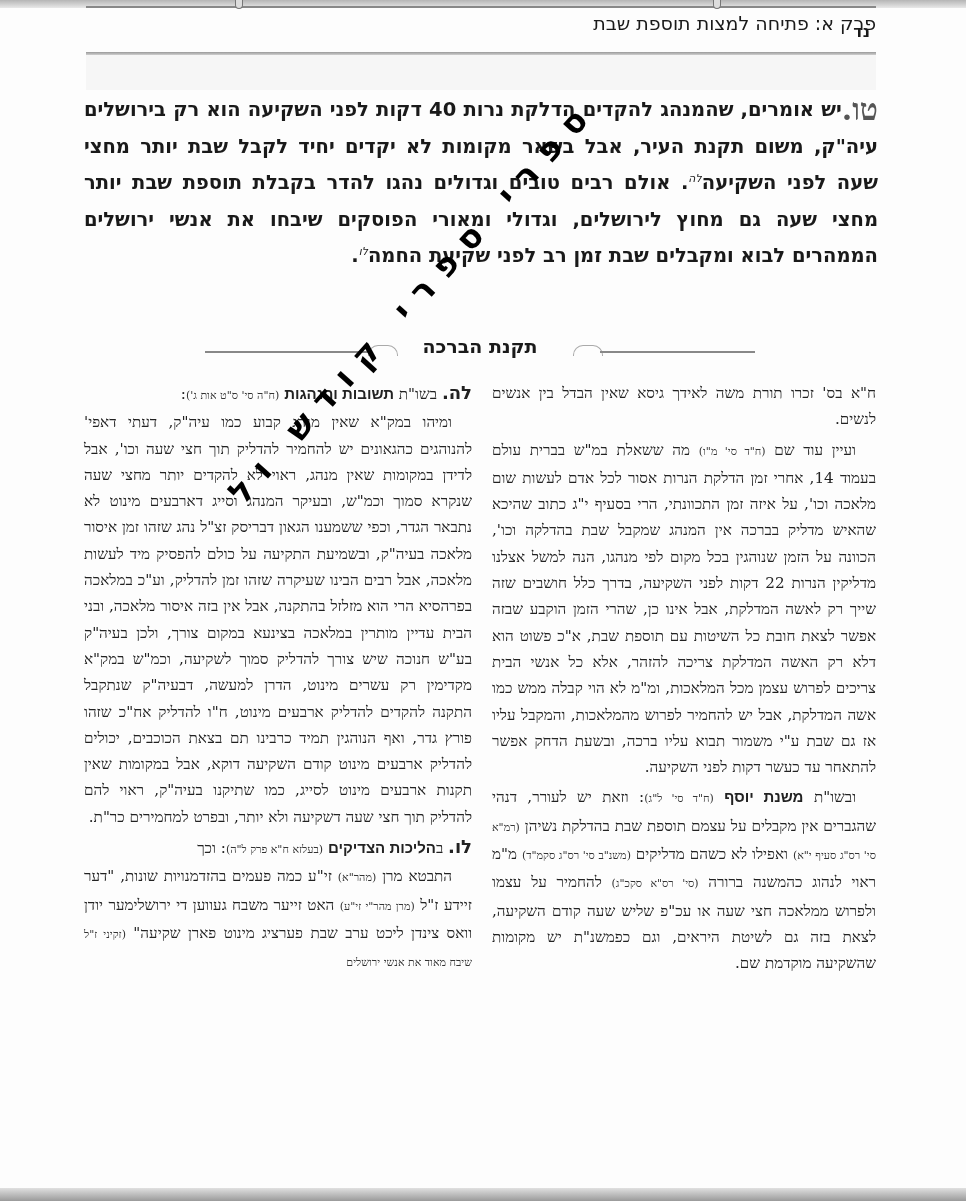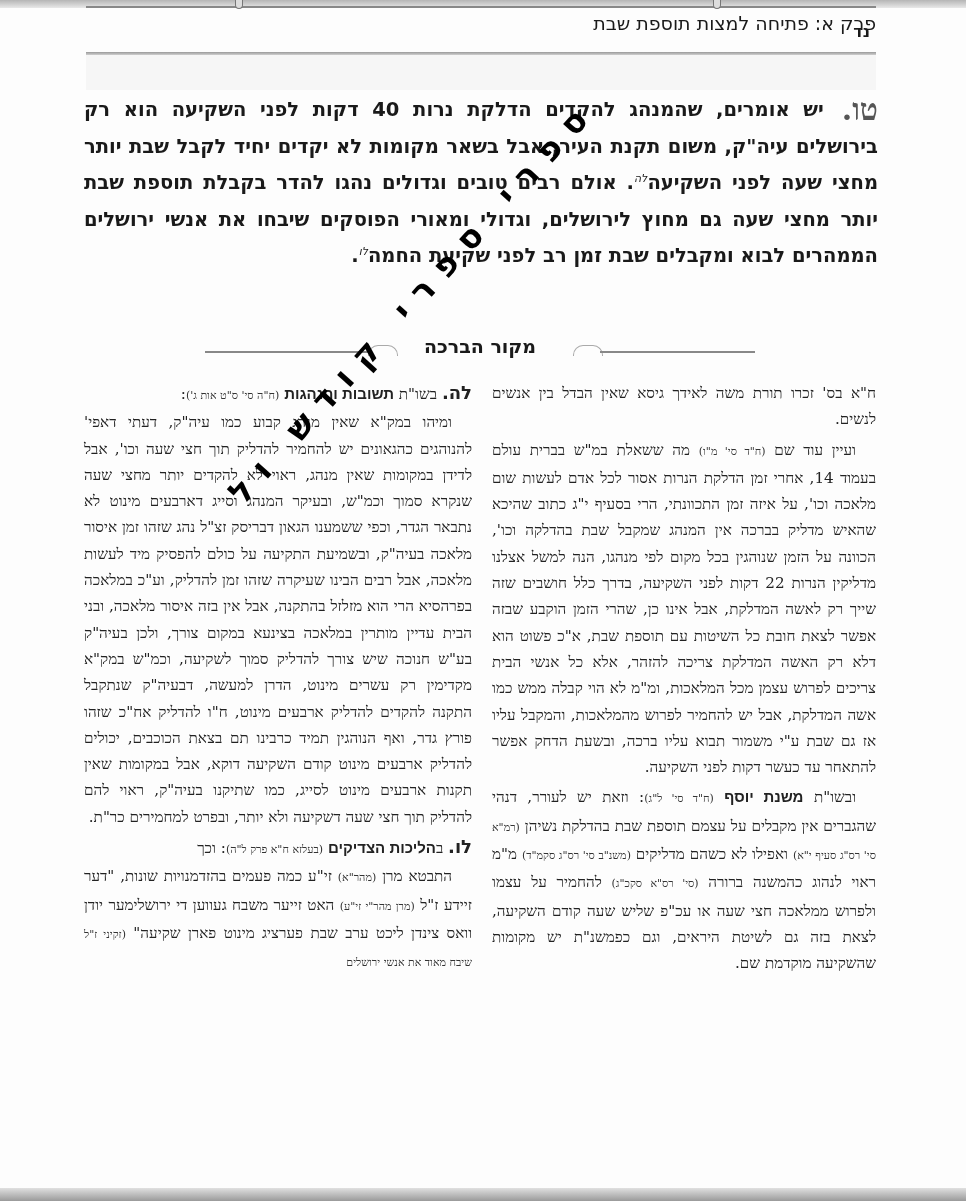--- a/index.html
+++ b/index.html
@@ -38,21 +38,21 @@
     position: absolute; left: 86px; top: 55px; width: 790px; height: 35px; background: #f6f6f6;
   }
   .main-para {
     position: absolute; left: 84px; top: 92px; width: 794px;
     direction: rtl; text-align: justify; text-align-last: right;
     font-family: "DejaVu Sans", sans-serif; font-size: 19.5px; line-height: 36.6px;
     font-weight: bold; color: #1a1a1a;
   }
   .para-label {
     font-family: "DejaVu Serif", serif; font-size: 30px; color: #555; font-weight: bold;
-    float: right; margin-left: 18px; line-height: 36px;
+    float: right; margin-left: 0; line-height: 36px;
   }
   sup.fn { font-size: 11px; font-weight: normal; vertical-align: super; line-height: 0; font-style: italic; }
   .section-divider {
     position: absolute; left: 205px; top: 333px; width: 550px; height: 36px;
     direction: rtl;
   }
   .divider-line {
     position: absolute; top: 18px; height: 2px; background: #888;
   }
   .divider-line.left { left: 0; width: 165px; }
@@ -102,21 +102,21 @@
 <div class="header-shade"></div>
 
 <div class="main-para">
   <span class="para-label">טו.</span>
   <span><span>יש אומרים, שהמנהג להקדים הדלקת נרות 40 דקות לפני השקיעה הוא רק בירושלים עיה"ק, משום תקנת העיר, אבל בשאר מקומות לא יקדים יחיד לקבל שבת יותר מחצי שעה לפני השקיעה</span><sup class="fn">לה</sup><span>. אולם רבים טובים וגדולים נהגו להדר בקבלת תוספת שבת יותר מחצי שעה גם מחוץ לירושלים, וגדולי ומאורי הפוסקים שיבחו את אנשי ירושלים הממהרים לבוא ומקבלים שבת זמן רב לפני שקיעת החמה</span><sup class="fn">לו</sup><span>.</span></span>
 </div>
 
 <div class="section-divider">
   <div class="divider-line left"></div>
   <div class="divider-curl" style="left:163px"></div>
-  <div class="divider-title">מקור הברכה</div>
+  <div class="divider-title">תקנת הברכה</div>
   <div class="divider-curl" style="right:152px"></div>
   <div class="divider-line right"></div>
 </div>
 
 <div class="col right">
   <p>ח"א בס' זכרו תורת משה לאידך גיסא שאין הבדל בין אנשים לנשים.</p>
   <p class="gap"><span class="indent"></span><span>ועיין עוד שם</span> <span class="src">(ח"ד סי' מ"ו)</span> <span>מה ששאלת במ"ש בברית עולם בעמוד 14, אחרי זמן הדלקת הנרות אסור לכל אדם לעשות שום מלאכה וכו', על איזה זמן התכוונתי, הרי בסעיף י"ג כתוב שהיכא שהאיש מדליק בברכה אין המנהג שמקבל שבת בהדלקה וכו', הכוונה על הזמן שנוהגין בכל מקום לפי מנהגו, הנה למשל אצלנו מדליקין הנרות 22 דקות לפני השקיעה, בדרך כלל חושבים שזה שייך רק לאשה המדלקת, אבל אינו כן, שהרי הזמן הוקבע שבזה אפשר לצאת חובת כל השיטות עם תוספת שבת, א"כ פשוט הוא דלא רק האשה המדלקת צריכה להזהר, אלא כל אנשי הבית צריכים לפרוש עצמן מכל המלאכות, ומ"מ לא הוי קבלה ממש כמו אשה המדלקת, אבל יש להחמיר לפרוש מהמלאכות, והמקבל עליו אז גם שבת ע"י משמור תבוא עליו ברכה, ובשעת הדחק אפשר להתאחר עד כעשר דקות לפני השקיעה.</span></p>
   <p class="gap"><span class="indent"></span><span>ובשו"ת</span> <span class="bold-src">משנת יוסף</span> <span class="src">(ח"ד סי' ל"ג)</span><span>: וזאת יש לעורר, דנהי שהגברים אין מקבלים על עצמם תוספת שבת בהדלקת נשיהן</span> <span class="src">(רמ"א סי' רס"ג סעיף י"א)</span> <span>ואפילו לא כשהם מדליקים</span> <span class="src">(משנ"ב סי' רס"ג סקמ"ד)</span> <span>מ"מ ראוי לנהוג כהמשנה ברורה</span> <span class="src">(סי' רס"א סקכ"ג)</span> <span>להחמיר על עצמו ולפרוש ממלאכה חצי שעה או עכ"פ שליש שעה קודם השקיעה, לצאת בזה גם לשיטת היראים, וגם כפמשנ"ת יש מקומות שהשקיעה מוקדמת שם.</span></p>
 </div>
 

